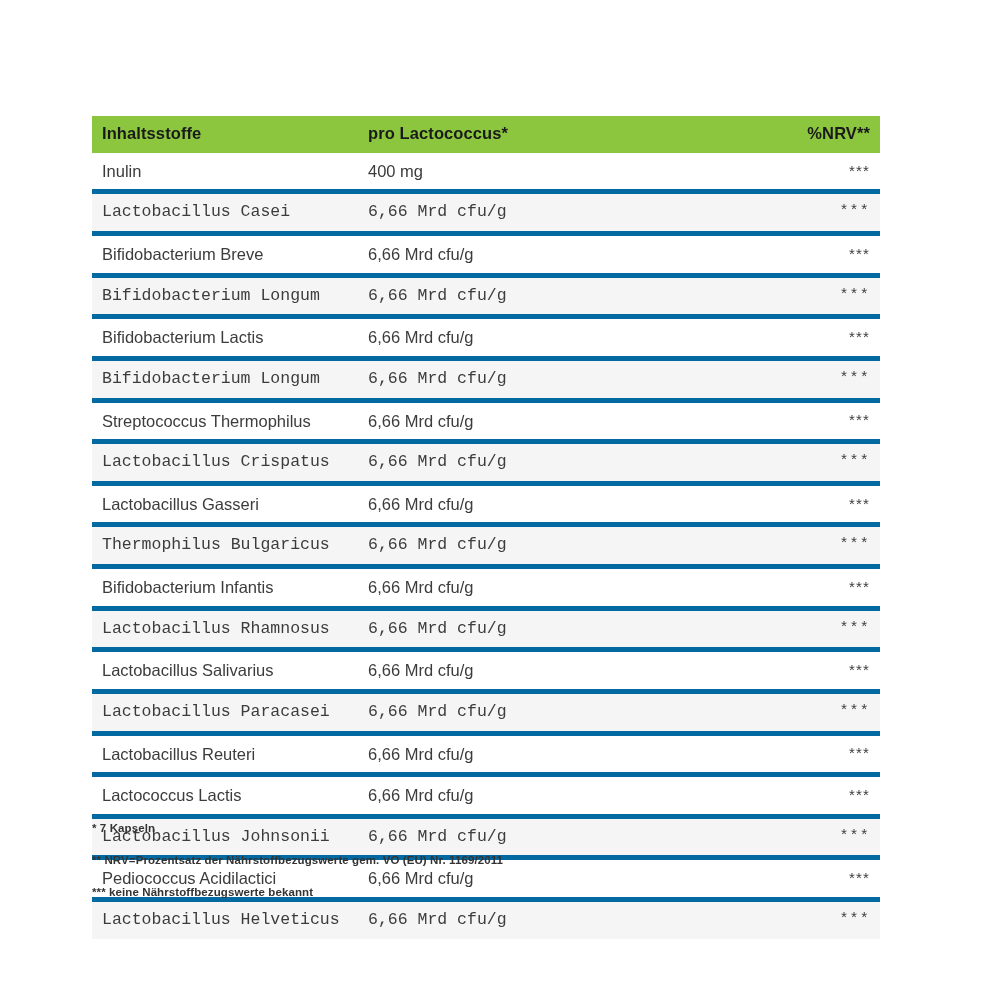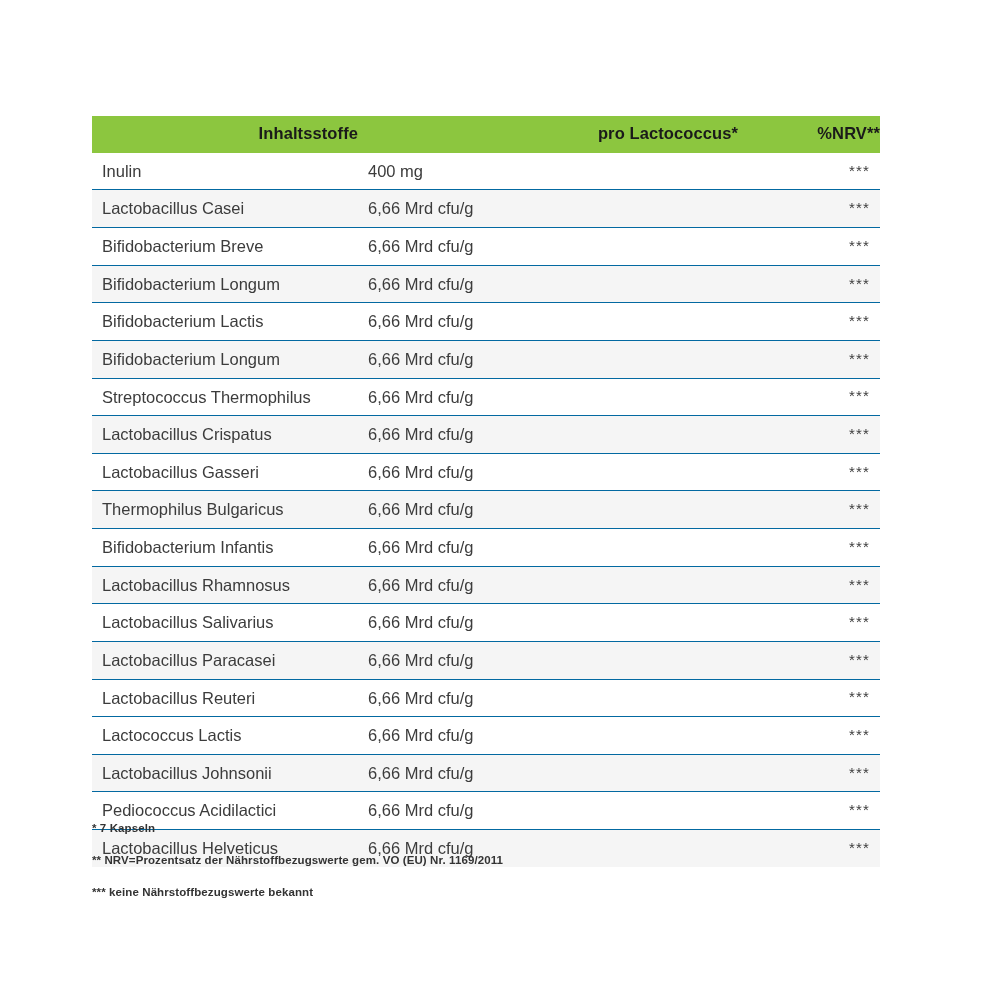--- a/index.html
+++ b/index.html
@@ -33,40 +33,42 @@
   }
   table.nutrition col.c1 { width: 266px; }
   table.nutrition col.c2 { width: 380px; }
   table.nutrition col.c3 { width: 142px; }
 
   thead th {
     background: #8CC63F;
     color: #1a1a1a;
     font-size: 16.5px;
     font-weight: bold;
-    text-align: right;
+    text-align: left;
     padding: 8px 0 9px 10px;
     line-height: 1.2;
     letter-spacing: 0.1px;
   }
   thead th.nrv {
     text-align: right;
+    padding-right: 10px;
   }
   tbody td {
     font-size: 16.5px;
     color: #3c3c3c;
     padding: 8px 0 8px 10px;
     line-height: 1.25;
-    border-bottom: 1px solid #0369a1;
+    border-bottom: 5px solid #0369a1;
     white-space: nowrap;
     overflow: hidden;
     text-overflow: ellipsis;
   }
   tbody tr.odd td {
     background: #f5f5f5;
+    font-family: Liberation Mono, monospace;
   }
   tbody tr.even td {
     background: #ffffff;
   }
   tbody td.stars {
     text-align: right;
     padding-right: 10px;
     font-size: 15px;
     letter-spacing: 1.2px;
     color: #3c3c3c;

